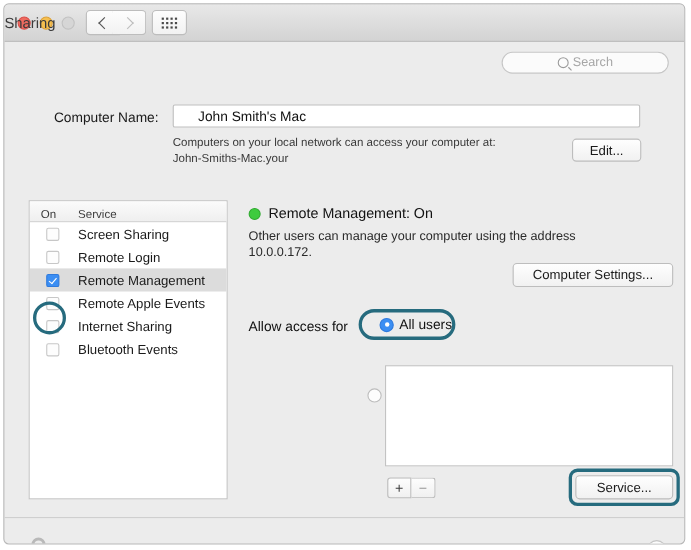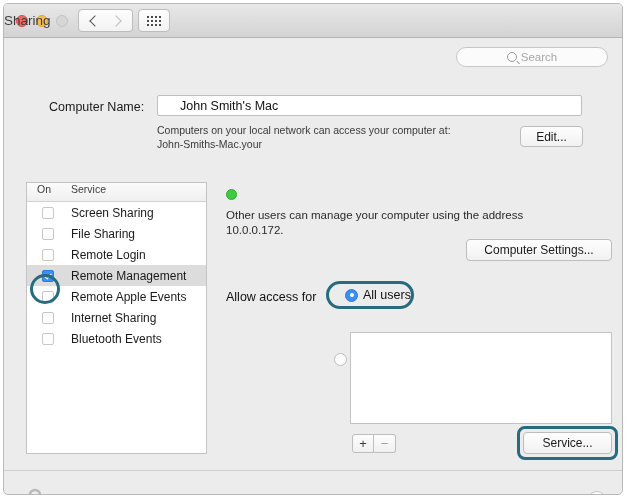--- a/index.html
+++ b/index.html
@@ -188,21 +188,21 @@
     box-sizing: border-box;
     overflow: hidden;
   }
   #svc-header {
     display: flex;
     height: 18px;
     background: linear-gradient(to bottom, #fbfbfb, #efefef);
     border-bottom: 1px solid #d2d2d2;
     font-size: 10.5px;
     color: #3c3c3c;
-    align-items: flex-start;
+    align-items: flex-end;
   }
   #svc-header .h-on { width: 40px; padding-left: 10px; box-sizing: border-box; }
   #svc-header .h-svc { flex: 1; padding-left: 4px; }
 
   .svc-row {
     display: flex;
     align-items: center;
     height: 21px;
     font-size: 12px;
     color: #1a1a1a;
@@ -471,26 +471,20 @@
       <div id="svc-header">
         <span class="h-on">On</span>
         <span class="h-svc">Service</span>
       </div>
       <div id="svc-rows">
           <div class="svc-row">
             <span class="cb-cell">
               <span class="cbox"></span>
             </span>
             <span class="svc-label">Screen Sharing</span>
-          </div>
-          <div class="svc-row">
-            <span class="cb-cell">
-              <span class="cbox"></span>
-            </span>
-            <span class="svc-label">File Sharing</span>
           </div>
           <div class="svc-row">
             <span class="cb-cell">
               <span class="cbox"></span>
             </span>
             <span class="svc-label">Remote Login</span>
           </div>
           <div class="svc-row selected">
             <span class="cb-cell">
               <span class="cbox on"></span>
@@ -513,20 +507,21 @@
             <span class="cb-cell">
               <span class="cbox"></span>
             </span>
             <span class="svc-label">Bluetooth Events</span>
           </div>
         </div>
     </div>
     <div id="anno-ring"></div>
 
     <div id="status-dot"></div>
+    <div id="status-title">Remote Management: On</div>
     <div id="status-desc">
       <div>Other users can manage your computer using the address</div>
       <div>10.0.0.172.</div>
     </div>
     <button id="computer-settings-btn">Computer Settings...</button>
 
     <div id="allow-label">Allow access for</div>
 
     <div class="radio-row" id="radio-all">
       <span class="radio on"></span>

